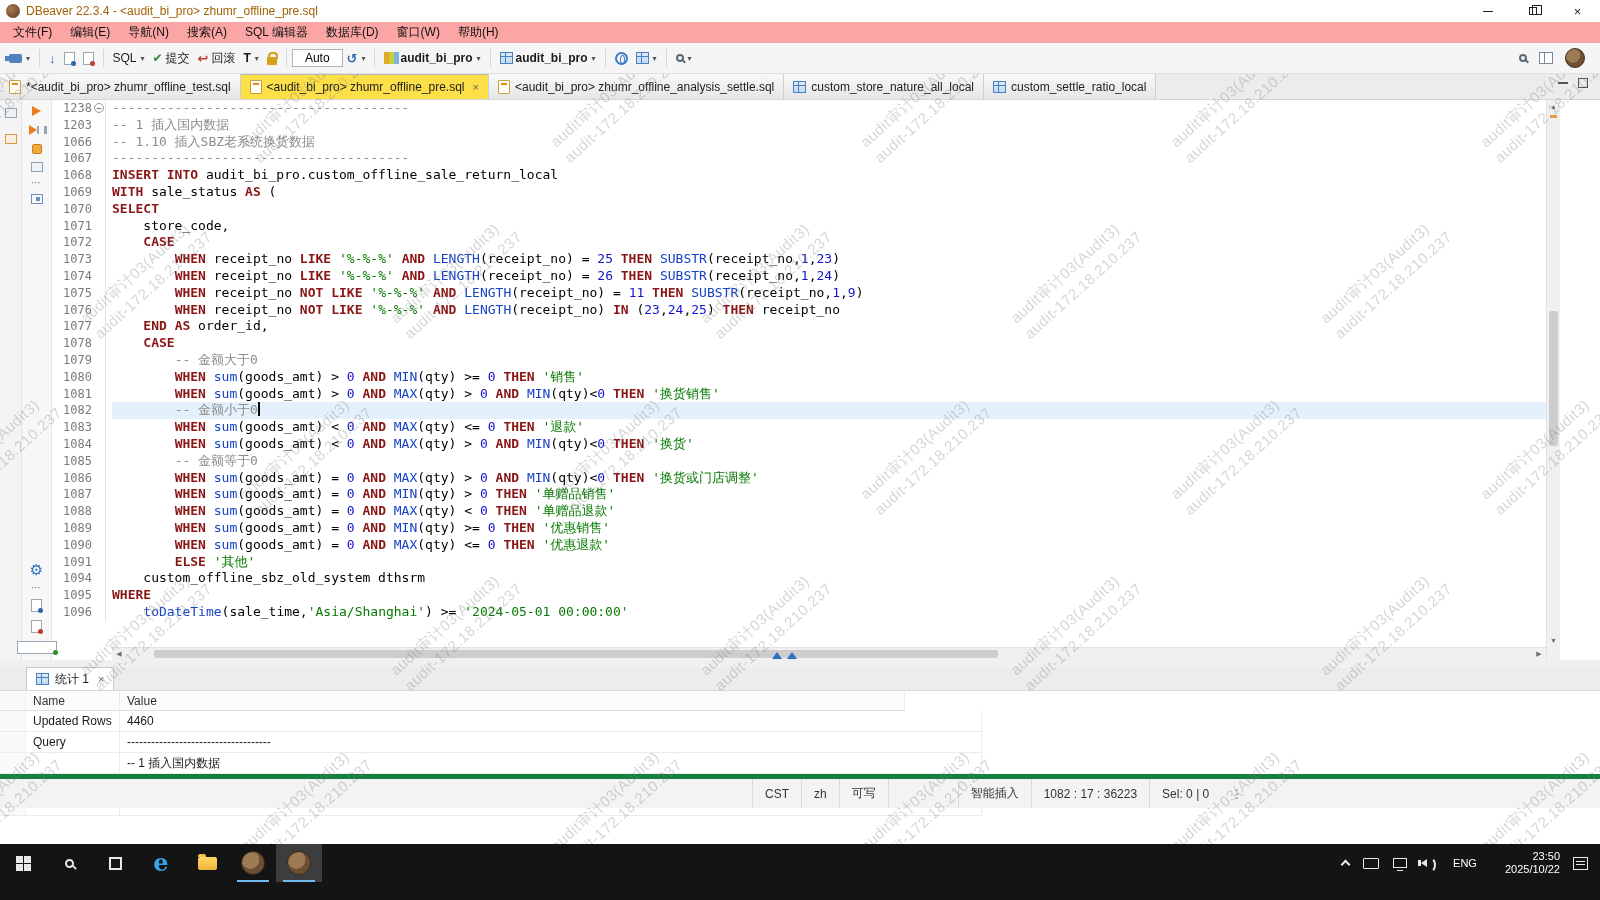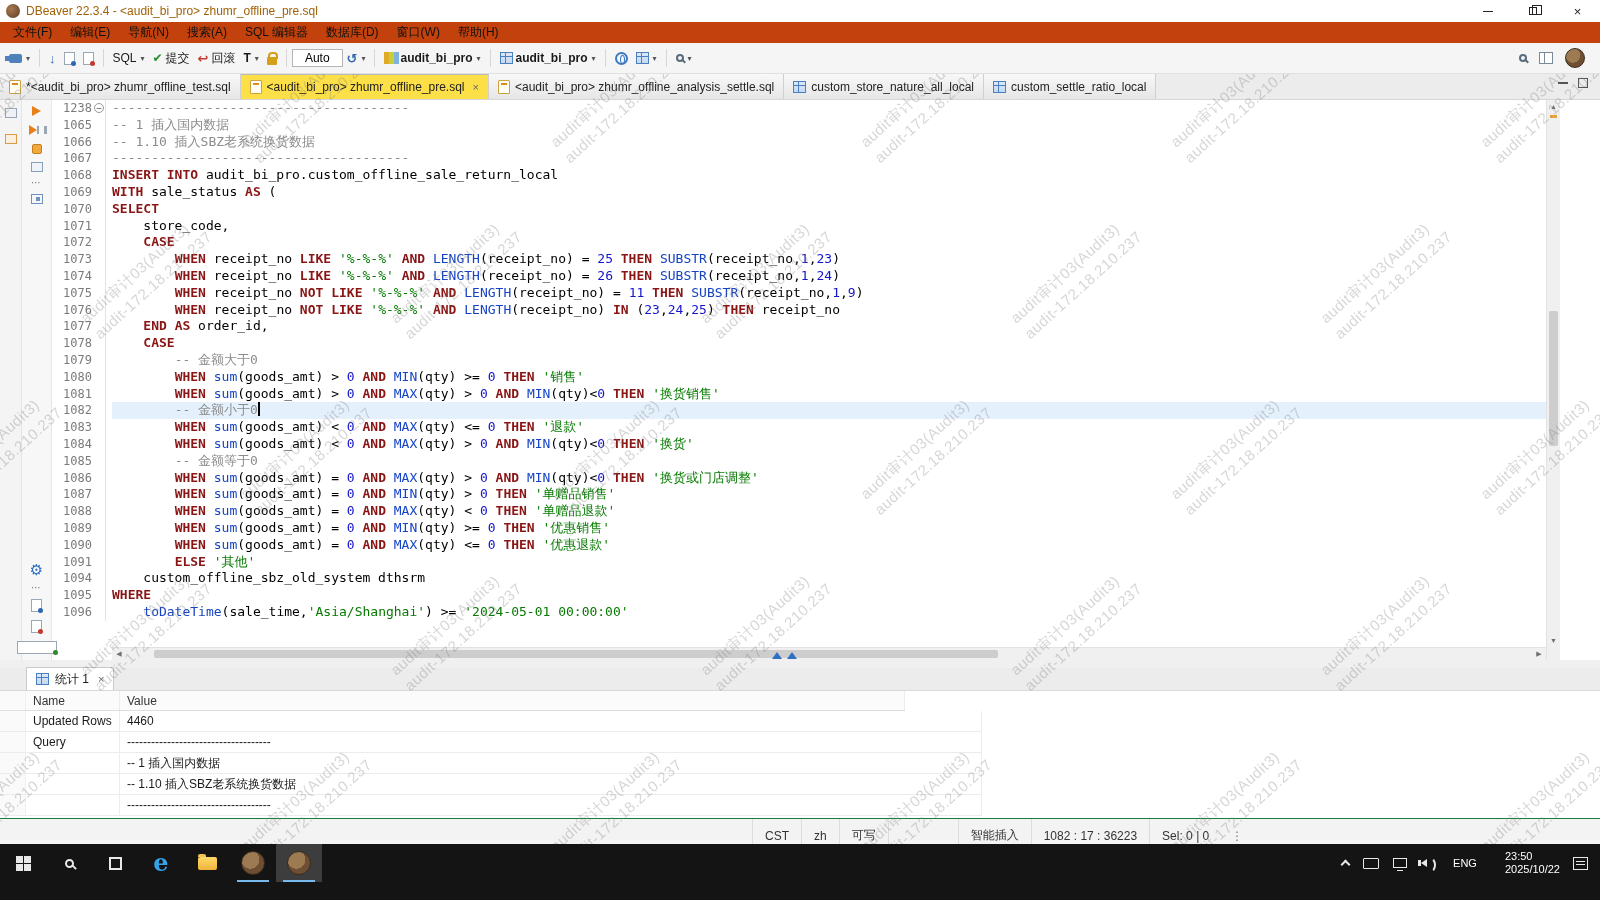--- a/index.html
+++ b/index.html
@@ -11,21 +11,21 @@
   .app-icon{width:14px;height:14px;border-radius:50%;background:radial-gradient(circle at 35% 35%,#a87850,#5d3d26);margin-right:6px;flex:none;}
   .title-text{font-size:12px;color:#a16207;white-space:nowrap;}
   .win-controls{margin-left:auto;display:flex;height:22px;}
   .win-btn{width:45px;display:flex;align-items:center;justify-content:center;color:#222;}
   .glyph-min{width:10px;height:1px;background:#222;}
   .glyph-restore{width:8px;height:8px;border:1px solid #222;position:relative;background:#fff;}
   .glyph-restore::before{content:"";position:absolute;top:-3px;left:2px;width:8px;height:8px;border:1px solid #222;}
   .glyph-close{font-size:13px;line-height:13px;}
 
   
-  .menubar{position:absolute;top:22px;left:0;right:0;height:21px;background:#c2410c;display:flex;align-items:center;padding-left:4px;}
+  .menubar{position:absolute;top:22px;left:0;right:0;height:21px;background:#fca5a5;display:flex;align-items:center;padding-left:4px;}
   .menu-item{padding:0 9px;color:#111;white-space:nowrap;}
 
   
   .toolbar{position:absolute;top:43px;left:0;right:0;height:31px;background:#f5f5f5;border-bottom:1px solid #e0e0e0;display:flex;align-items:center;padding:0 5px;}
   .tb-sep{width:1px;height:18px;background:#d6d6d6;margin:0 5px;flex:none;}
   .tb-btn{display:flex;align-items:center;gap:3px;padding:2px 4px;border-radius:2px;white-space:nowrap;flex:none;}
   .dd{font-size:8px;color:#555;margin-left:1px;}
   .bold{font-weight:bold;}
   .i-plug{width:13px;height:9px;background:#4f81bd;border-radius:2px;position:relative;}
   .i-plug::before{content:"";position:absolute;left:-4px;top:2px;width:4px;height:5px;background:#4f81bd;}
@@ -123,21 +123,21 @@
   .panel-tabs{height:23px;background:#ececec;border-bottom:1px solid #d9d9d9;display:flex;align-items:flex-end;padding-left:26px;}
   .panel-tab{height:23px;background:#fff;border:1px solid #c9c9c9;border-bottom:none;display:flex;align-items:center;gap:6px;padding:0 9px;}
   .grid{position:absolute;top:23px;left:0;right:0;bottom:0;overflow:hidden;}
   .ghead{display:flex;height:20px;line-height:20px;border-bottom:1px solid #dedede;width:905px;background:#fbfbfb;color:#333;}
   .grow{display:flex;height:21px;line-height:21px;border-bottom:1px solid #ececec;width:982px;}
   .c-gut{width:26px;border-right:1px solid #f0f0f0;flex:none;background:#fafafa;}
   .c-name{width:94px;padding-left:7px;border-right:1px solid #ececec;flex:none;white-space:nowrap;overflow:hidden;}
   .c-val{flex:1;padding-left:7px;border-right:1px solid #ececec;white-space:nowrap;overflow:hidden;}
 
   
-  .statusbar{position:absolute;top:818px;left:0;right:0;height:34px;background:#f3f3f3;border-top:1px solid #15803d;display:flex;align-items:stretch;color:#333;}
+  .statusbar{position:absolute;top:774px;left:0;right:0;height:34px;background:#f3f3f3;border-top:5px solid #15803d;display:flex;align-items:stretch;color:#333;}
   .sb-lead{width:752px;flex:none;}
   .sb-item{display:flex;align-items:center;padding:0 12px;border-left:1px solid #dcdcdc;white-space:nowrap;}
   .sb-empty{width:70px;border-left:1px solid #dcdcdc;}
   .sb-dots{display:flex;align-items:center;padding:0 10px;color:#777;}
 
   
   .wm-layer{position:absolute;top:74px;left:0;right:0;height:770px;overflow:hidden;pointer-events:none;z-index:14;}
   .wm{position:absolute;transform:rotate(-42deg);color:rgba(128,128,128,0.32);font-size:15px;line-height:21px;white-space:nowrap;letter-spacing:0.5px;}
   .wm-l{display:block;}
 
@@ -159,21 +159,21 @@
   .tray{margin-left:auto;display:flex;align-items:center;height:38px;}
   .tray-i{height:38px;display:flex;align-items:center;justify-content:center;padding:0 7px;}
   .chev{width:7px;height:7px;border-left:2px solid #e8e8e8;border-top:2px solid #e8e8e8;transform:rotate(45deg);margin-top:3px;}
   .kbd{width:16px;height:11px;border:1px solid #e8e8e8;border-radius:1px;}
   .net{width:14px;height:10px;border:1px solid #e8e8e8;position:relative;}
   .net::after{content:"";position:absolute;bottom:-4px;left:3px;right:3px;height:1px;background:#e8e8e8;}
   .spk{width:0;height:0;border-top:4px solid transparent;border-bottom:4px solid transparent;border-right:6px solid #e8e8e8;position:relative;}
   .spk::before{content:"";position:absolute;left:-3px;top:-3px;width:3px;height:6px;background:#e8e8e8;}
   .spk::after{content:"";position:absolute;left:2px;top:-6px;width:9px;height:12px;border:2px solid transparent;border-right-color:#e8e8e8;border-radius:50%;}
   .lang{color:#fff;font-size:11px;padding:0 19px;}
-  .clock{color:#fff;font-size:11px;text-align:left;line-height:13px;padding:0 9px;}
+  .clock{color:#fff;font-size:11px;text-align:right;line-height:13px;padding:0 9px;}
   .ac{width:15px;height:13px;border:1px solid #e8e8e8;position:relative;margin:0 12px 0 4px;}
   .ac::after{content:"";position:absolute;left:2px;top:3px;right:2px;height:1px;background:#e8e8e8;box-shadow:0 3px 0 #e8e8e8;}
 </style>
 </head>
 <body>
 
 <div class="titlebar">
   <span class="app-icon"></span>
   <span class="title-text">DBeaver 22.3.4 - &lt;audit_bi_pro&gt; zhumr_offline_pre.sql</span>
   <div class="win-controls">
@@ -323,21 +323,21 @@
   <div class="editor-main">
     <div class="code-viewport">
         <div class="cl">
           <span class="g">1238</span>
           <span class="fold">
             <span class="fold-m">−</span>
           </span>
           <span class="txt"><span class="tk-com">--------------------------------------</span></span>
         </div>
         <div class="cl">
-          <span class="g">1065</span>
+          <span class="g">1203</span>
           <span class="fold"></span>
           <span class="txt"><span class="tk-com">-- 1 插入国内数据</span></span>
         </div>
         <div class="cl">
           <span class="g">1066</span>
           <span class="fold"></span>
           <span class="txt"><span class="tk-com">-- 1.10 插入SBZ老系统换货数据</span></span>
         </div>
         <div class="cl">
           <span class="g">1067</span>

